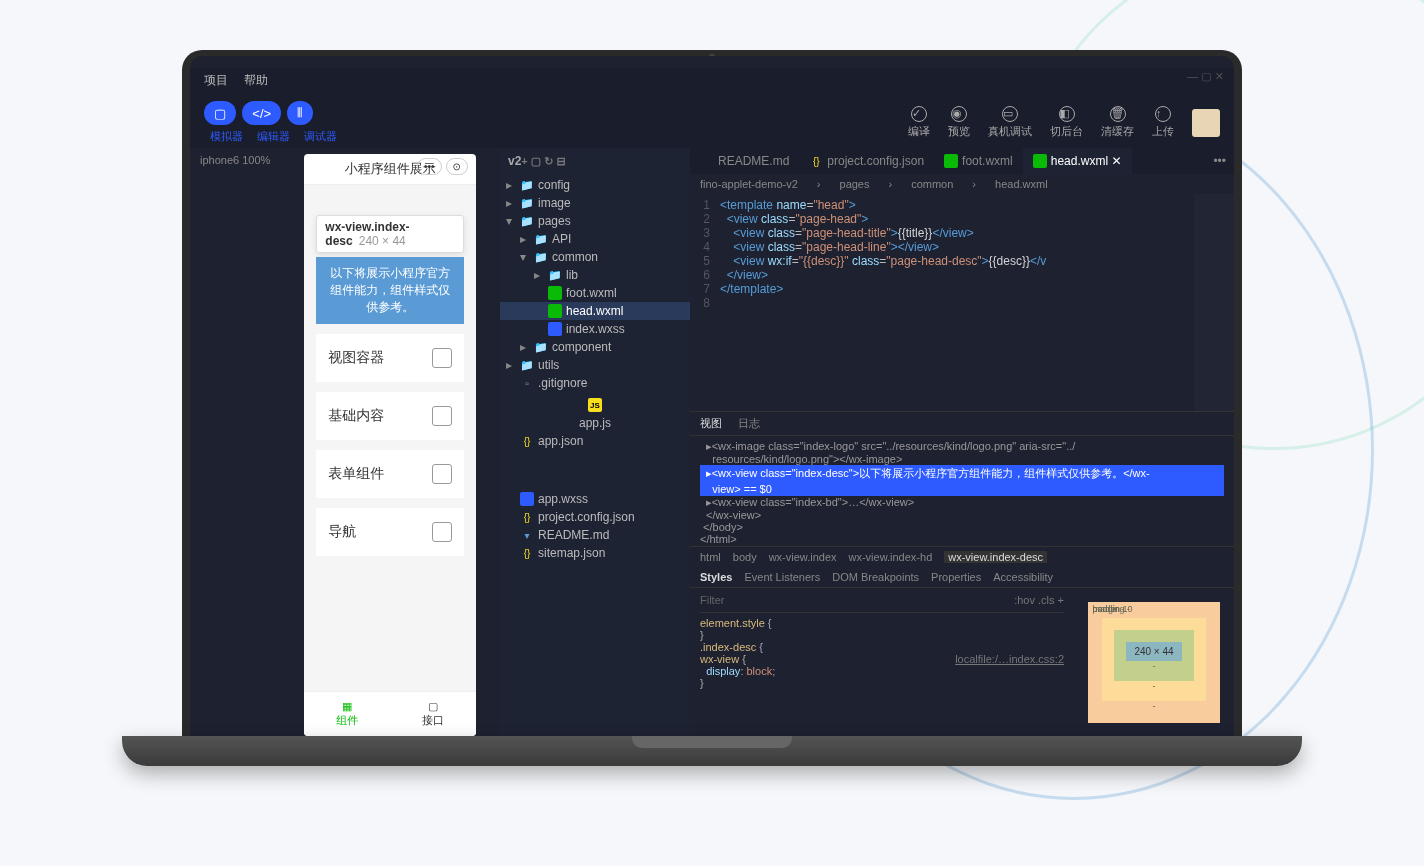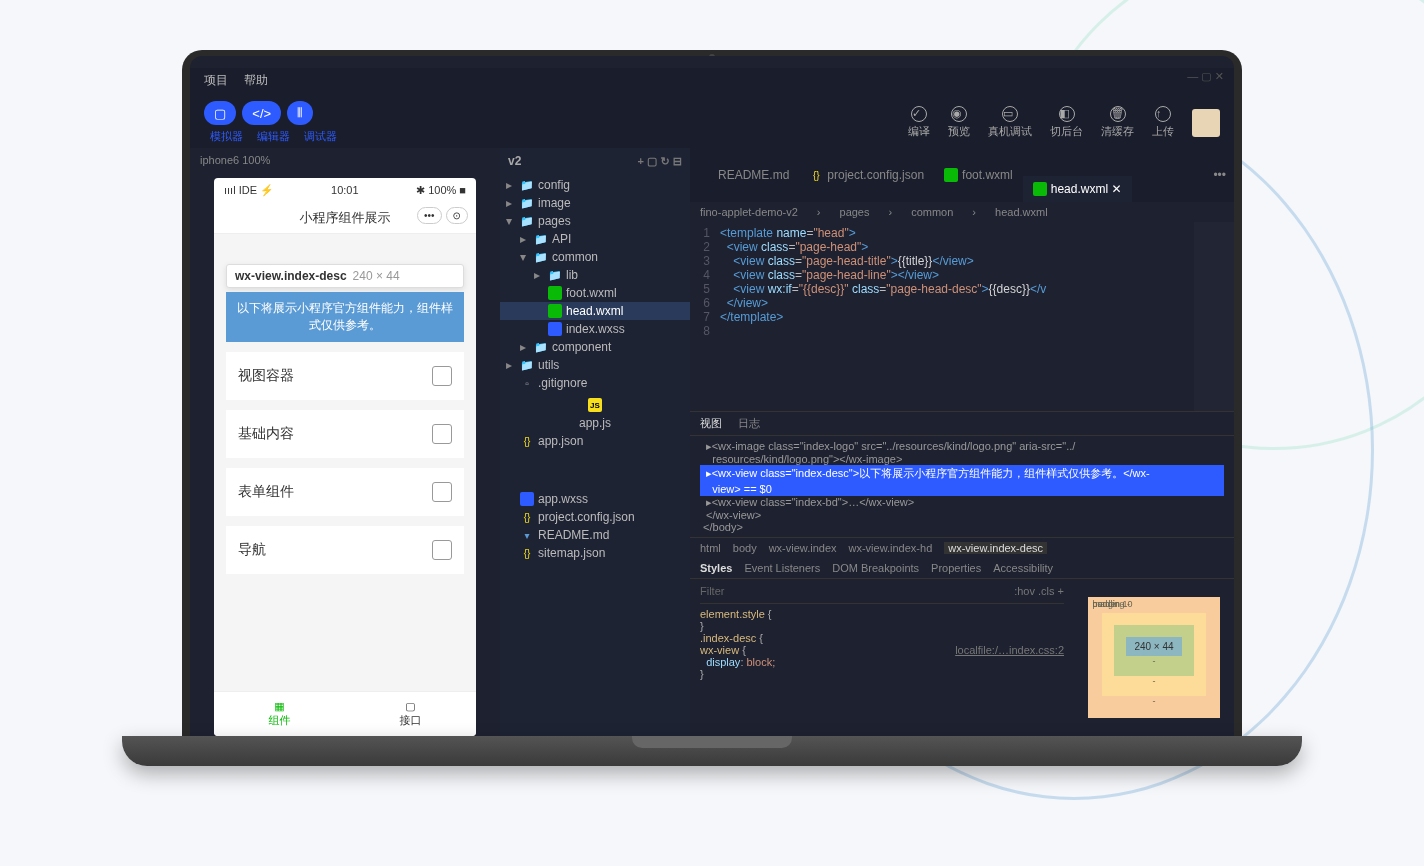--- a/index.html
+++ b/index.html
@@ -24,57 +24,57 @@
 .pill-row { display: flex; gap: 6px; }
 .pill { background: #2e5bff; color: #fff; border-radius: 12px; padding: 4px 10px; display: flex; align-items: center; justify-content: center; }
 .pill-labels { display: flex; gap: 14px; font-size: 11px; color: #2e5bff; padding-left: 6px; }
 .toolbar-right { display: flex; gap: 18px; align-items: center; }
 .tool-btn { display: flex; flex-direction: column; align-items: center; gap: 2px; font-size: 11px; color: #aaa; }
 .tool-icon { width: 16px; height: 16px; border: 1.5px solid #aaa; border-radius: 50%; }
 .avatar { width: 28px; height: 28px; background: #e8d5b5; border-radius: 3px; position: relative; }
 
 .main { flex: 1; display: flex; min-height: 0; background: #1e2130; }
 
-.sim-pane { width: 310px; background: #1e2130; display: flex; flex-direction: column; }
+.sim-pane { width: 310px; background: #1e2130; display: flex; flex-direction: row; }
 .sim-status { padding: 6px 10px; font-size: 11px; color: #888; }
 .phone { background: #fff; margin: 6px 24px 0 24px; border-radius: 4px; flex: 1; display: flex; flex-direction: column; color: #333; overflow: hidden; min-height: 0; }
 .phone-status { display: flex; justify-content: space-between; padding: 6px 10px; font-size: 11px; }
 .phone-header { text-align: center; font-size: 13px; padding: 6px 0; position: relative; border-bottom: 1px solid #eee; }
 .phone-header-btns { position: absolute; right: 8px; top: 4px; display: flex; gap: 4px; }
 .hbtn { border: 1px solid #ccc; border-radius: 10px; padding: 2px 6px; font-size: 10px; }
 .phone-body { flex: 1; background: #f5f5f5; overflow: hidden; }
 .tooltip { background: #fff; border: 1px solid #ddd; padding: 4px 8px; font-size: 12px; margin: 30px 12px 4px; box-shadow: 0 2px 6px rgba(0,0,0,0.1); border-radius: 3px; }
 .tooltip .dim { color: #999; margin-left: 6px; }
 .highlight-box { background: #5b9bd5; color: #fff; margin: 0 12px; padding: 8px; font-size: 12px; text-align: center; }
 .menu-item { background: #fff; margin: 10px 12px 0; padding: 14px 12px; display: flex; justify-content: space-between; align-items: center; font-size: 14px; }
 .menu-icon { width: 20px; height: 20px; border: 1.5px solid #999; border-radius: 3px; }
 .phone-tabs { display: flex; border-top: 1px solid #eee; background: #fff; }
 .phone-tab { flex: 1; text-align: center; padding: 8px 0; font-size: 11px; }
 .phone-tab.active { color: #09bb07; }
 
 .explorer { width: 190px; background: #1e2334; display: flex; flex-direction: column; font-size: 12px; }
-.exp-header { display: flex; justify-content: space-between; align-items: center; padding: 6px 8px; color: #aaa; font-weight: bold; }
+.exp-header { display: flex; justify-content: flex-start; align-items: center; padding: 6px 8px; color: #aaa; font-weight: bold; }
 .exp-header-icons { display: flex; gap: 6px; font-size: 11px; color: #777; }
 .tree { overflow: auto; padding: 2px 0; }
 .tree-item { padding: 2px 6px; display: flex; align-items: center; gap: 4px; color: #bbb; white-space: nowrap; }
 .tree-item.sel { background: #2a3a5a; color: #fff; }
 .chev { width: 10px; display: inline-block; color: #888; }
 .fi { width: 14px; height: 14px; display: inline-flex; align-items: center; justify-content: center; font-size: 10px; }
 .fi-folder { color: #5b9bd5; }
 .fi-folder::before { content: "📁"; font-size: 11px; filter: hue-rotate(180deg) saturate(2); }
 .fi-js { background: #f7df1e; color: #000; font-weight: bold; font-size: 8px; border-radius: 2px; }
 .fi-json { color: #f7df1e; font-size: 10px; }
 .fi-wxml { background: #09bb07; border-radius: 2px; }
 .fi-wxss { background: #2e5bff; border-radius: 2px; }
 .fi-md { color: #5b9bd5; }
 
 .editor-pane { flex: 1; display: flex; flex-direction: column; min-width: 0; background: #1e2130; }
 .tabs { display: flex; background: #1a1d2b; font-size: 12px; align-items: center; }
 .tab { padding: 6px 10px; display: flex; align-items: center; gap: 4px; color: #888; }
-.tab.active { background: #1e2334; color: #fff; margin-top: 28px; }
+.tab.active { background: #1e2334; color: #fff; }
 .tab-more { margin-left: auto; padding: 0 8px; color: #888; }
 .breadcrumb { padding: 4px 10px; font-size: 11px; color: #888; display: flex; gap: 19px; }
 .code { flex: 1; padding: 4px 0; font-family: Menlo, Consolas, monospace; font-size: 12px; overflow: hidden; min-height: 140px; position: relative; }
 .minimap { position: absolute; right: 0; top: 0; width: 40px; height: 100%; background: rgba(255,255,255,0.02); }
 .line { display: flex; }
 .ln { width: 30px; text-align: right; color: #556; padding-right: 10px; }
 .lc { flex: 1; white-space: pre; }
 .t-tag { color: #569cd6; }
 .t-attr { color: #9cdcfe; }
 .t-str { color: #ce9178; }
@@ -163,25 +163,20 @@
                 <span>上传</span>
               </div>
             <div class="avatar"></div>
           </div>
         </div>
 
         <div class="main">
           <div class="sim-pane">
             <div class="sim-status">iphone6 100%</div>
             <div class="phone">
-              <div class="phone-status">
-                <span>ıııl IDE ⚡</span>
-                <span>10:01</span>
-                <span>✱ 100% ■</span>
-              </div>
               <div class="phone-header">
                 <span>小程序组件展示</span>
                 <div class="phone-header-btns">
                   <span class="hbtn">•••</span>
                   <span class="hbtn">⊙</span>
                 </div>
               </div>
               <div class="phone-body">
                 <div class="tooltip">
                   <b>wx-view.index-desc</b><span class="dim">240 × 44</span>
@@ -371,20 +366,21 @@
                 <span>日志</span>
               </div>
               <div class="dom-view" id="dom-view">
                   <div class="dom-line">  ▸&lt;wx-image class="index-logo" src="../resources/kind/logo.png" aria-src="../</div>
                   <div class="dom-line">    resources/kind/logo.png"&gt;&lt;/wx-image&gt;</div>
                   <div class="dom-line dom-hl">  ▸&lt;wx-view class="index-desc"&gt;以下将展示小程序官方组件能力，组件样式仅供参考。&lt;/wx-</div>
                   <div class="dom-line dom-hl">    view&gt; == $0</div>
                   <div class="dom-line">  ▸&lt;wx-view class="index-bd"&gt;…&lt;/wx-view&gt;</div>
                   <div class="dom-line">  &lt;/wx-view&gt;</div>
                   <div class="dom-line"> &lt;/body&gt;</div>
+                  <div class="dom-line">&lt;/html&gt;</div>
                 </div>
               <div class="dt-crumb" id="dt-crumb">
                   <span class="">html</span>
                   <span class="">body</span>
                   <span class="">wx-view.index</span>
                   <span class="">wx-view.index-hd</span>
                   <span class="active">wx-view.index-desc</span>
                 </div>
               <div class="dt-subtabs" id="dt-subtabs">
                   <span class="active">Styles</span>

